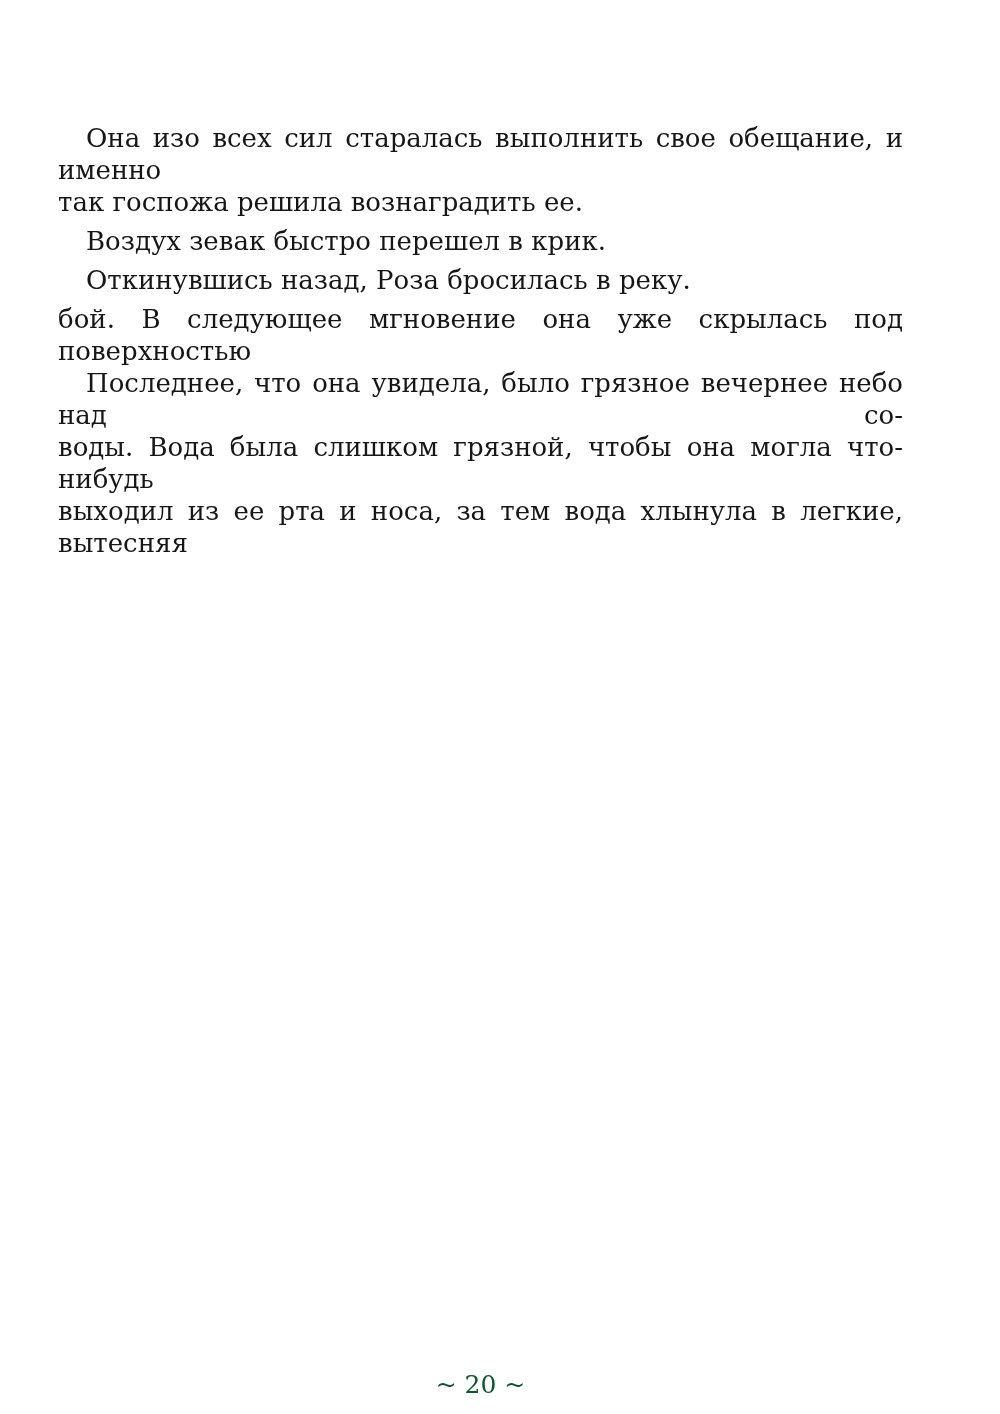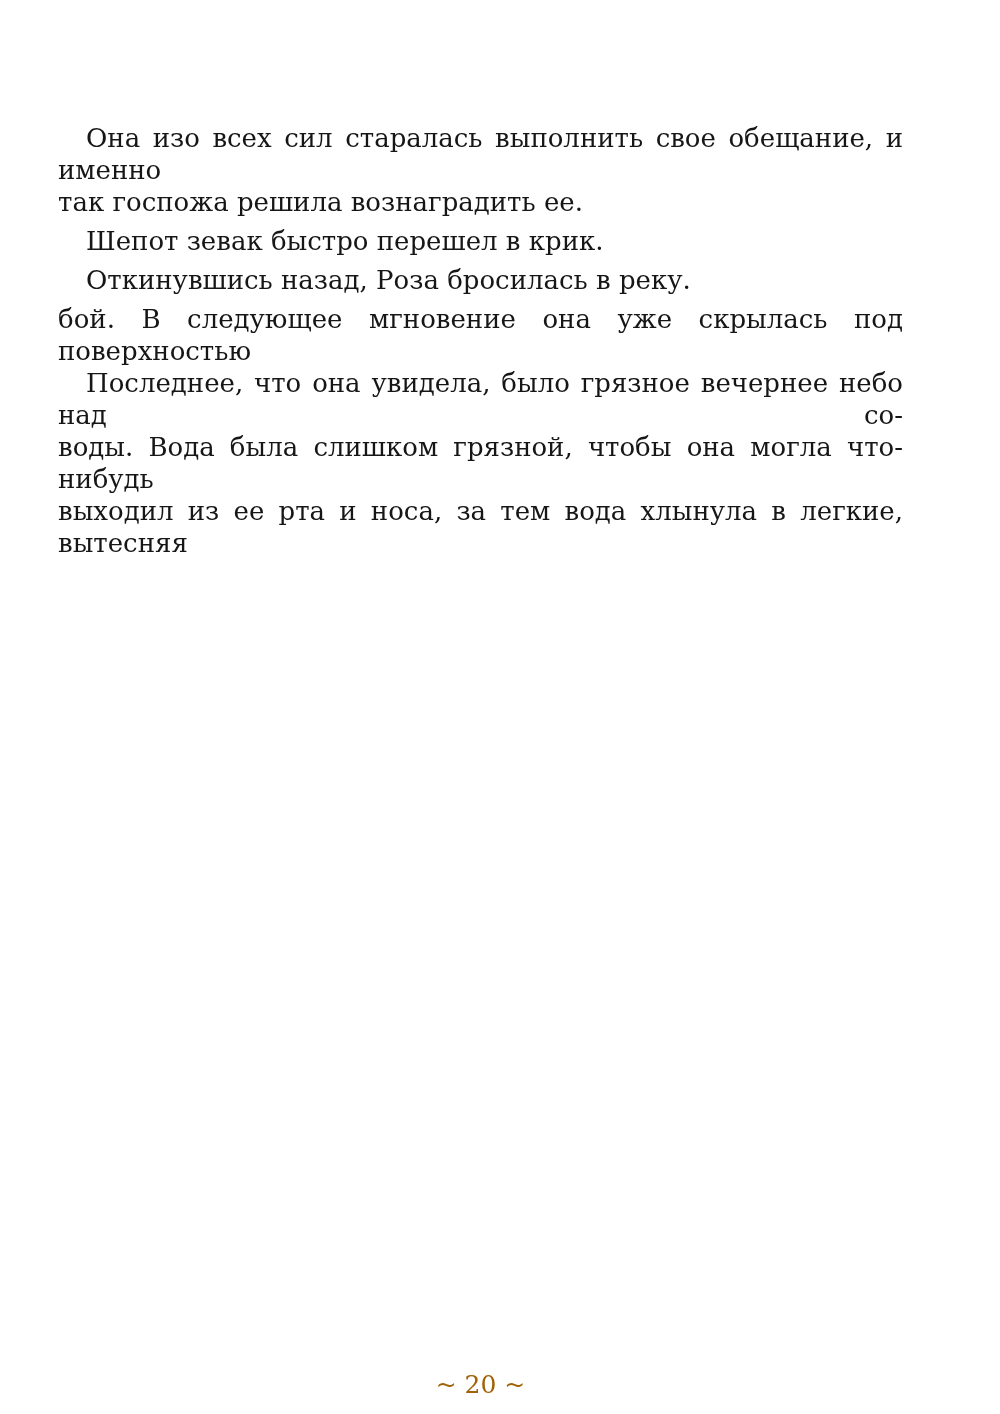--- a/index.html
+++ b/index.html
@@ -39,37 +39,37 @@
   .line.first {
     text-indent: 28px;
   }
   .footer {
     position: absolute;
     left: 58px;
     top: 1370px;
     width: 845px;
     text-align: center;
     font-size: 25px;
-    color: #a16207;
+    color: #14532d;
   }
 </style>
 </head>
 <body>
 
 <div class="page">
 
   <div class="text-block">
 
     <div class="para">
       <div class="line first">Она изо всех сил старалась выполнить свое обещание, и именно</div>
       <div class="line last">так госпожа решила вознаградить ее.</div>
     </div>
 
     <div class="para">
-      <div class="line first last">Шепот зевак быстро перешел в крик.</div>
+      <div class="line first last">Воздух зевак быстро перешел в крик.</div>
     </div>
 
     <div class="para">
       <div class="line first last">Откинувшись назад, Роза бросилась в реку.</div>
     </div>
 
     <div class="para">
       <div class="line">бой. В следующее мгновение она уже скрылась под поверхностью</div>
       <div class="line first">Последнее, что она увидела, было грязное вечернее небо над со-</div>
       <div class="line">воды. Вода была слишком грязной, чтобы она могла что-нибудь</div>

